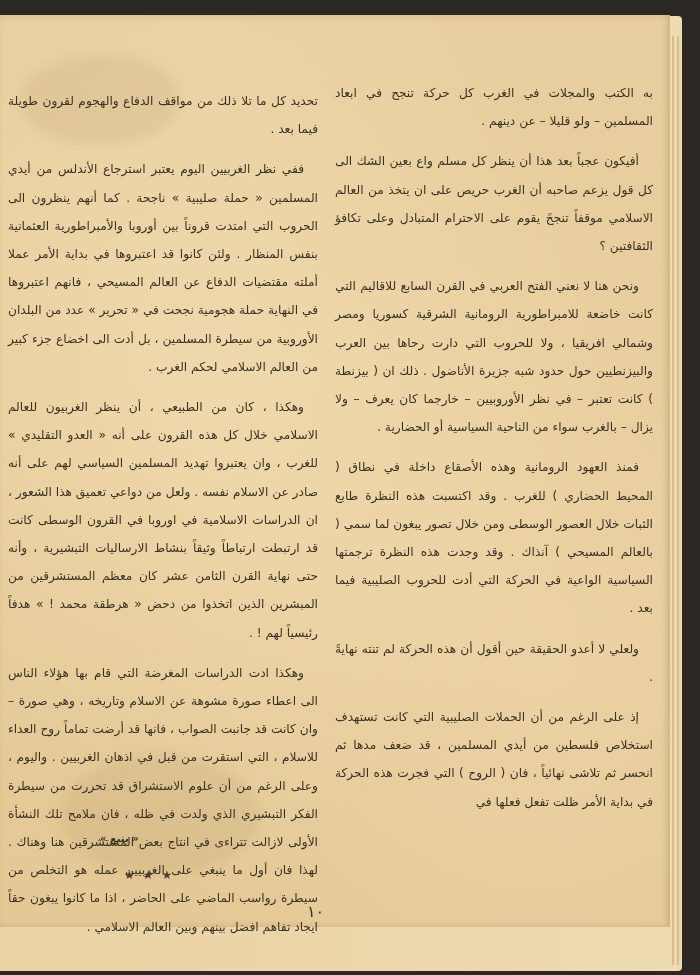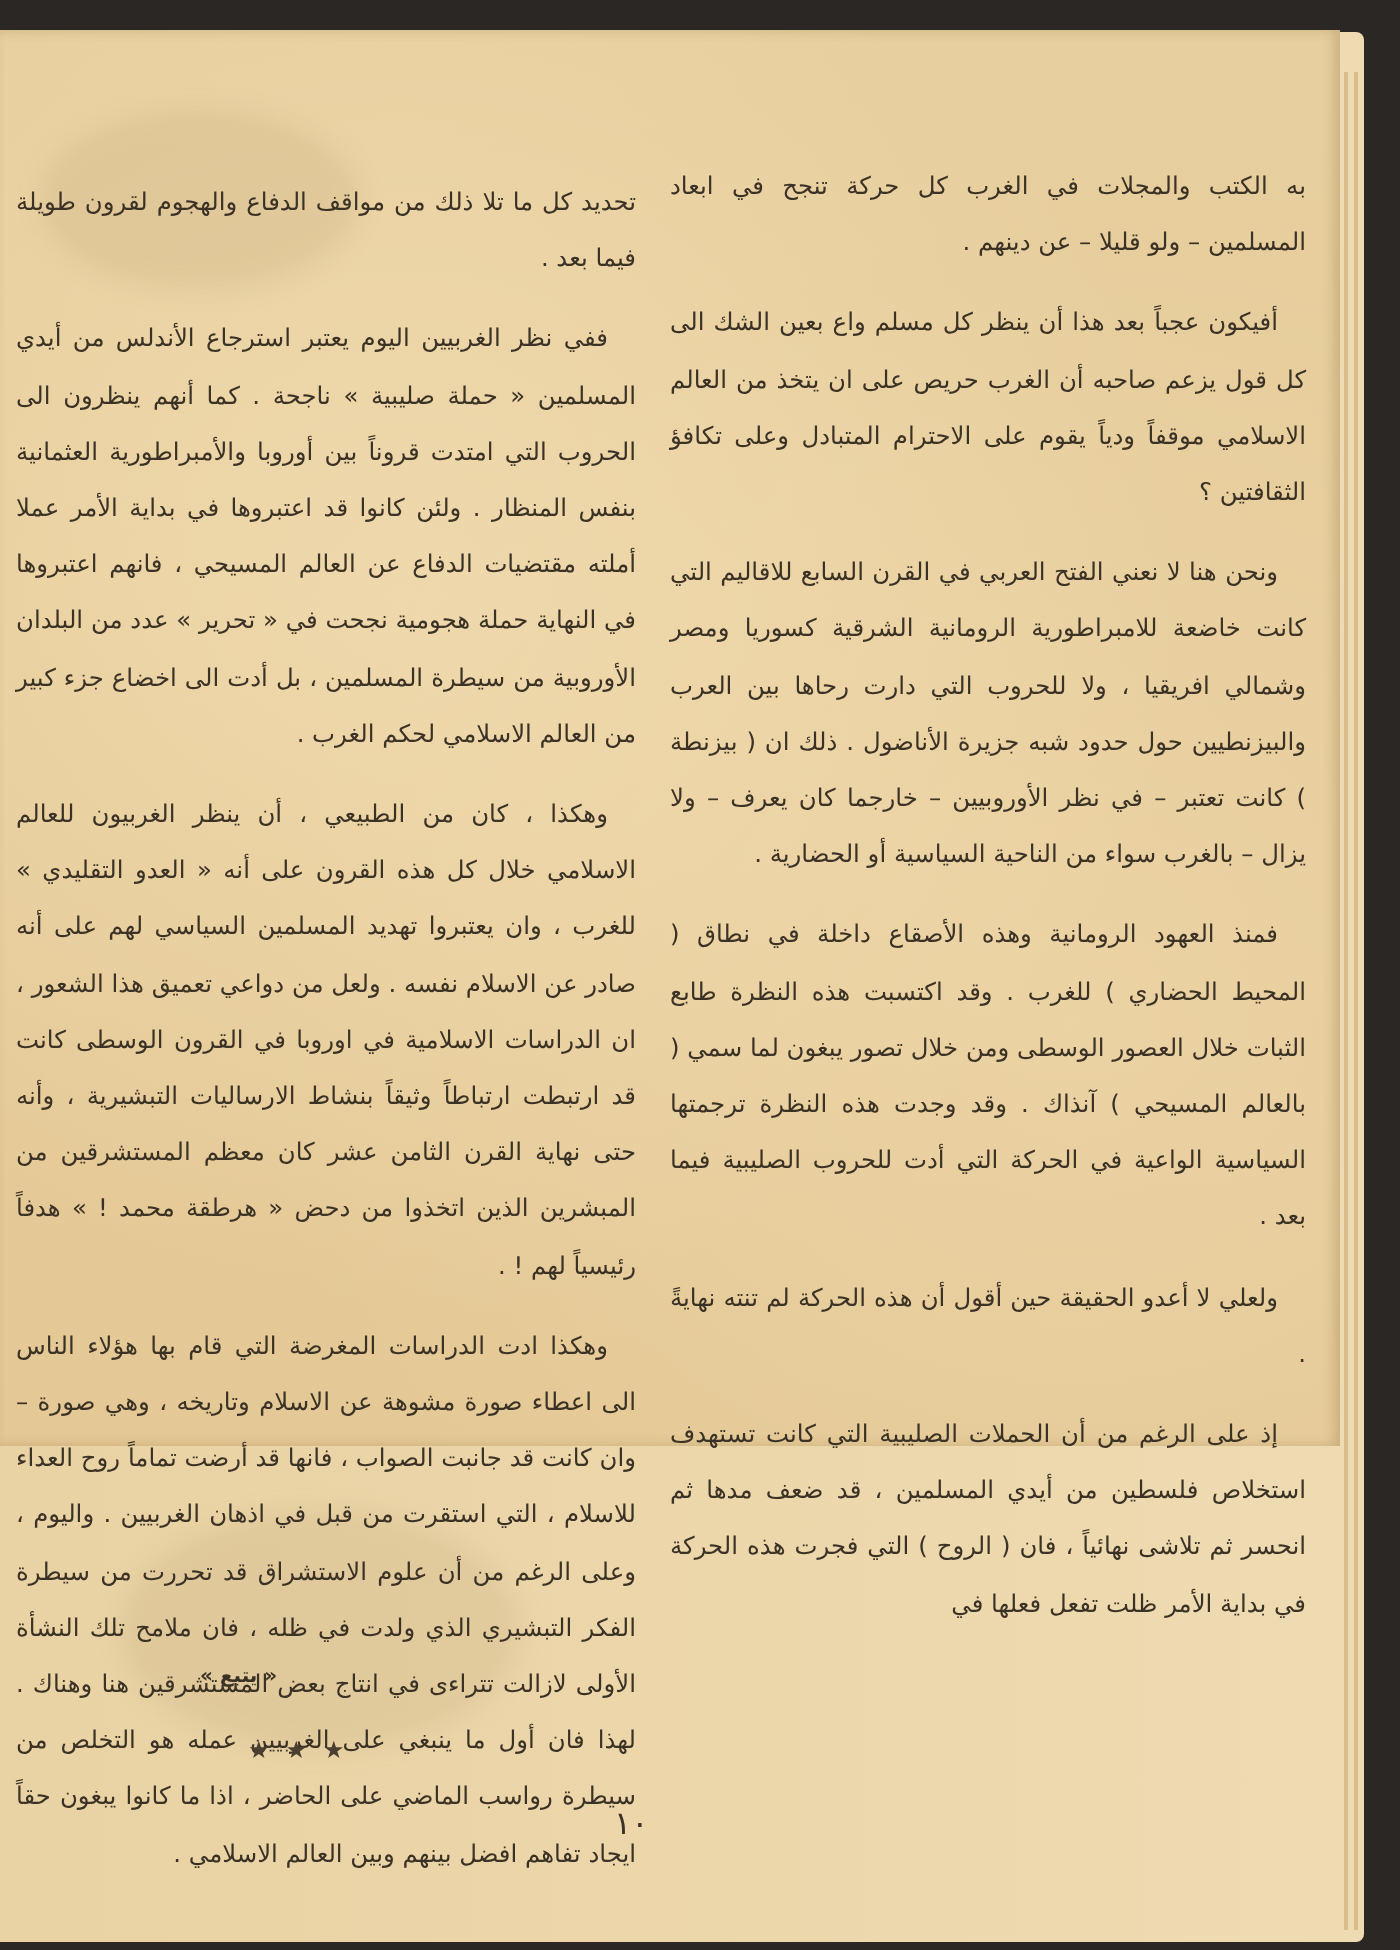--- a/index.html
+++ b/index.html
@@ -17,21 +17,21 @@
       background: linear-gradient(90deg, #e9d2a3 0%, #efdbb2 100%);
       border-radius: 0 4px 4px 0;
     }
     .page-edge-line {
       position: absolute; top: 20px; bottom: 6px;
       width: 2px; background: #d8bd8a;
     }
     .page {
       position: absolute;
       left: 0; top: 15px;
-      width: 670px; height: 708px;
+      width: 670px; height: 912px;
       background:
         radial-gradient(ellipse at 30% 40%, rgba(255,240,205,0.35), rgba(0,0,0,0) 60%),
         radial-gradient(ellipse at 80% 70%, rgba(255,236,200,0.25), rgba(0,0,0,0) 55%),
         linear-gradient(180deg, #e8cf9f 0%, #e6cb99 50%, #e4c895 100%);
       box-shadow: inset -3px 0 6px rgba(120,90,40,0.25);
     }
     .column {
       position: absolute;
       top: 70px;
       direction: rtl;
@@ -83,21 +83,21 @@
   <div class="page-edge-line" style="left:672px"></div>
   <div class="page-edge-line" style="left:677px"></div>
 </div>
 
 <div class="page">
   <div class="smudge" style="left:20px;top:40px;width:160px;height:90px"></div>
   <div class="smudge" style="left:60px;top:740px;width:200px;height:120px"></div>
 
   <div class="column right">
     <p class="para no-indent">به الكتب والمجلات في الغرب كل حركة تنجح في ابعاد المسلمين – ولو قليلا – عن دينهم .</p>
-    <p class="para">أفيكون عجباً بعد هذا أن ينظر كل مسلم واع بعين الشك الى كل قول يزعم صاحبه أن الغرب حريص على ان يتخذ من العالم الاسلامي موقفاً ودياً يقوم على الاحترام المتبادل وعلى تكافؤ الثقافتين ؟</p>
+    <p class="para">أفيكون عجباً بعد هذا أن ينظر كل مسلم واع بعين الشك الى كل قول يزعم صاحبه أن الغرب حريص على ان يتخذ من العالم الاسلامي موقفاً تنجحً يقوم على الاحترام المتبادل وعلى تكافؤ الثقافتين ؟</p>
     <p class="para">ونحن هنا لا نعني الفتح العربي في القرن السابع للاقاليم التي كانت خاضعة للامبراطورية الرومانية الشرقية كسوريا ومصر وشمالي افريقيا ، ولا للحروب التي دارت رحاها بين العرب والبيزنطيين حول حدود شبه جزيرة الأناضول . ذلك ان ( بيزنطة ) كانت تعتبر – في نظر الأوروبيين – خارجما كان يعرف – ولا يزال – بالغرب سواء من الناحية السياسية أو الحضارية .</p>
     <p class="para">فمنذ العهود الرومانية وهذه الأصقاع داخلة في نطاق ( المحيط الحضاري ) للغرب . وقد اكتسبت هذه النظرة طابع الثبات خلال العصور الوسطى ومن خلال تصور يبغون لما سمي ( بالعالم المسيحي ) آنذاك . وقد وجدت هذه النظرة ترجمتها السياسية الواعية في الحركة التي أدت للحروب الصليبية فيما بعد .</p>
     <p class="para">ولعلي لا أعدو الحقيقة حين أقول أن هذه الحركة لم تنته نهايةً .</p>
     <p class="para">إذ على الرغم من أن الحملات الصليبية التي كانت تستهدف استخلاص فلسطين من أيدي المسلمين ، قد ضعف مدها ثم انحسر ثم تلاشى نهائياً ، فان ( الروح ) التي فجرت هذه الحركة في بداية الأمر ظلت تفعل فعلها في</p>
   </div>
 
   <div class="column left">
     <p class="para no-indent">تحديد كل ما تلا ذلك من مواقف الدفاع والهجوم لقرون طويلة فيما بعد .</p>
     <p class="para">ففي نظر الغربيين اليوم يعتبر استرجاع الأندلس من أيدي المسلمين « حملة صليبية » ناجحة . كما أنهم ينظرون الى الحروب التي امتدت قروناً بين أوروبا والأمبراطورية العثمانية بنفس المنظار . ولئن كانوا قد اعتبروها في بداية الأمر عملا أملته مقتضيات الدفاع عن العالم المسيحي ، فانهم اعتبروها في النهاية حملة هجومية نجحت في « تحرير » عدد من البلدان الأوروبية من سيطرة المسلمين ، بل أدت الى اخضاع جزء كبير من العالم الاسلامي لحكم الغرب .</p>
     <p class="para">وهكذا ، كان من الطبيعي ، أن ينظر الغربيون للعالم الاسلامي خلال كل هذه القرون على أنه « العدو التقليدي » للغرب ، وان يعتبروا تهديد المسلمين السياسي لهم على أنه صادر عن الاسلام نفسه . ولعل من دواعي تعميق هذا الشعور ، ان الدراسات الاسلامية في اوروبا في القرون الوسطى كانت قد ارتبطت ارتباطاً وثيقاً بنشاط الارساليات التبشيرية ، وأنه حتى نهاية القرن الثامن عشر كان معظم المستشرقين من المبشرين الذين اتخذوا من دحض « هرطقة محمد ! » هدفاً رئيسياً لهم ! .</p>

